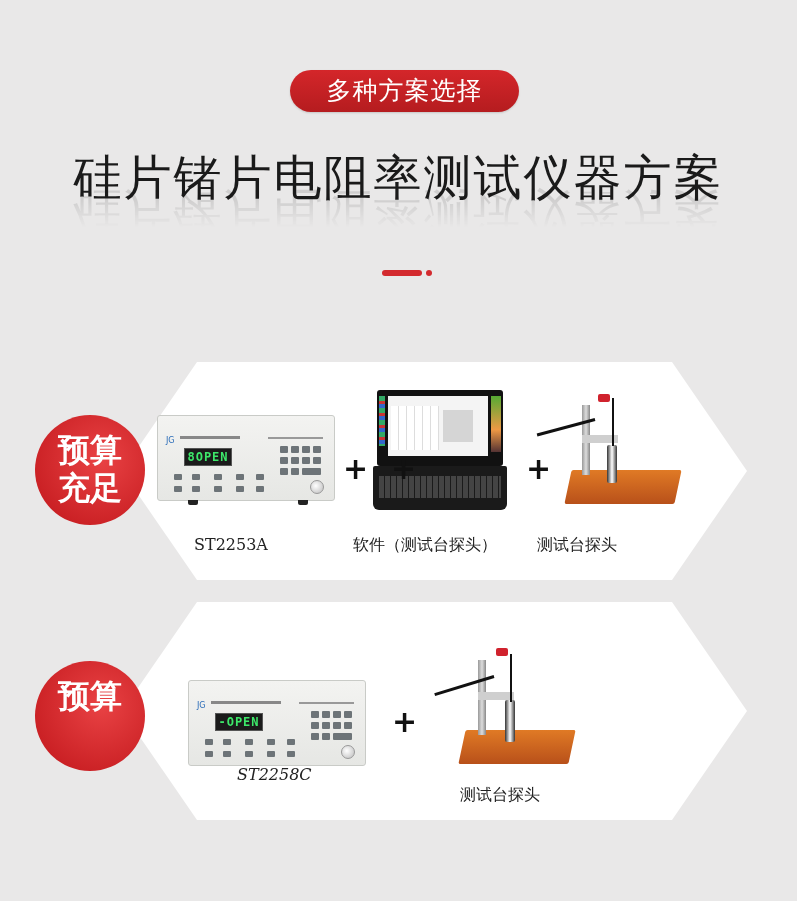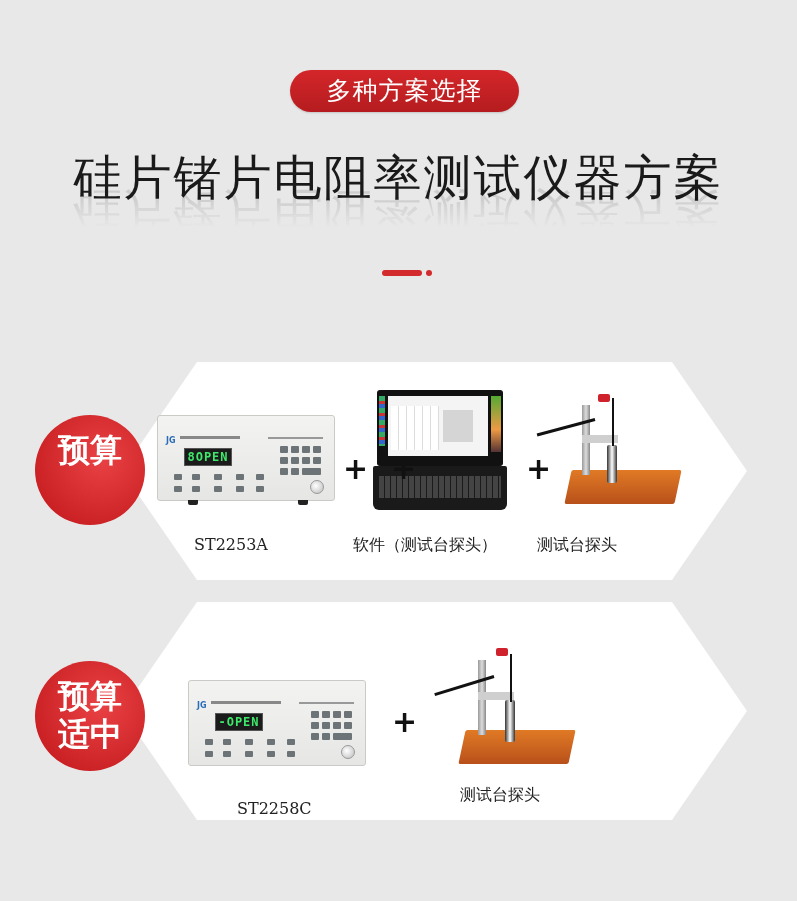--- a/index.html
+++ b/index.html
@@ -15,21 +15,21 @@
 .badge{position:absolute;width:110px;height:110px;border-radius:50%;background:radial-gradient(circle at 60% 40%,#e94244 0%,#c81e22 80%);color:#fff;font-size:32px;font-weight:bold;line-height:38px;text-align:center;padding-top:16px;}
 .badge1{left:35px;top:415px;}
 .badge2{left:35px;top:661px;}
 .label{position:absolute;font-family:"DejaVu Serif",serif;font-size:16px;color:#222;}
 .plus{position:absolute;font-size:30px;font-weight:bold;color:#111;}
 
 .inst{position:absolute;background:linear-gradient(180deg,#f3f3f1 0%,#e6e7e4 100%);border:1px solid #c9cbc7;border-radius:3px;}
 .inst .disp{position:absolute;background:#1b1b1b;border:1px solid #555;color:#3de86a;font-family:"DejaVu Sans Mono",monospace;font-weight:bold;letter-spacing:1px;text-align:center;}
 .inst .key{position:absolute;background:#6d7478;border-radius:1px;}
 .inst .knob{position:absolute;border-radius:50%;background:radial-gradient(circle at 40% 40%,#fff,#bbb);border:1px solid #999;}
-.inst .logo{position:absolute;color:#2a6cb8;font-weight:bold;}
+.inst .logo{position:absolute;color:#2a6cb8;font-weight:normal;}
 .inst .feet{position:absolute;bottom:-5px;width:10px;height:5px;background:#222;border-radius:0 0 2px 2px;}
 
 .laptop-screen{position:absolute;background:#111;border-radius:3px;}
 .laptop-ui{position:absolute;background:#f4f4f4;}
 .laptop-base{position:absolute;background:#1a1a1a;border-radius:2px 2px 6px 6px;}
 
 .stand-base{position:absolute;background:linear-gradient(180deg,#e07a25 0%,#b8501a 100%);border-radius:2px;transform:skewX(-12deg);}
 .stand-post{position:absolute;background:linear-gradient(90deg,#999,#ddd,#888);}
 .stand-arm{position:absolute;background:#cfcfcf;}
 .stand-probe{position:absolute;background:linear-gradient(90deg,#333,#fff,#333);border-radius:2px;}
@@ -41,20 +41,21 @@
 
 <div class="pill">多种方案选择</div>
 <div class="title">硅片锗片电阻率测试仪器方案</div>
 <div class="reflect">硅片锗片电阻率测试仪器方案</div>
 <div class="divider"></div>
 <div class="divider-dot"></div>
 
 <div class="card card1"></div>
 <div class="badge badge1">
   <div>预算</div>
+  <div>充足</div>
 </div>
 
 <div class="inst" style="left:157px;top:415px;width:178px;height:86px;">
   <div class="logo" style="left:8px;top:20px;font-size:8px;">JG</div>
   <div style="position:absolute;left:22px;top:20px;width:60px;height:3px;background:#888;"></div>
   <div style="position:absolute;left:110px;top:21px;width:55px;height:2px;background:#999;"></div>
   <div class="disp" style="left:26px;top:32px;width:48px;height:18px;font-size:12px;line-height:16px;">8OPEN</div>
   <div class="key" style="left:16px;top:58px;width:8px;height:6px;"></div>
   <div class="key" style="left:34px;top:58px;width:8px;height:6px;"></div>
   <div class="key" style="left:56px;top:58px;width:8px;height:6px;"></div>
@@ -108,21 +109,20 @@
   <div class="stand-probe" style="left:607px;top:445px;width:10px;height:38px;"></div>
   <div class="red-conn" style="left:598px;top:394px;width:12px;height:8px;"></div>
   <div class="stand-cable" style="left:535px;top:418px;width:60px;transform:rotate(-15deg);"></div>
   <div style="position:absolute;left:612px;top:398px;width:2px;height:48px;background:#111;"></div>
 </div>
 <div class="label" style="left:537px;top:535px;">测试台探头</div>
 
 <div class="card card2"></div>
 <div class="badge badge2">
   <div>预算</div>
-  <div>适中</div>
 </div>
 
 <div class="inst" style="left:188px;top:680px;width:178px;height:86px;">
   <div class="logo" style="left:8px;top:20px;font-size:8px;">JG</div>
   <div style="position:absolute;left:22px;top:20px;width:70px;height:3px;background:#888;"></div>
   <div style="position:absolute;left:110px;top:21px;width:55px;height:2px;background:#999;"></div>
   <div class="disp" style="left:26px;top:32px;width:48px;height:18px;font-size:12px;line-height:16px;">-OPEN</div>
   <div class="key" style="left:16px;top:58px;width:8px;height:6px;"></div>
   <div class="key" style="left:34px;top:58px;width:8px;height:6px;"></div>
   <div class="key" style="left:56px;top:58px;width:8px;height:6px;"></div>
@@ -139,21 +139,21 @@
   <div class="key" style="left:155px;top:30px;width:8px;height:7px;"></div>
   <div class="key" style="left:122px;top:41px;width:8px;height:7px;"></div>
   <div class="key" style="left:133px;top:41px;width:8px;height:7px;"></div>
   <div class="key" style="left:144px;top:41px;width:8px;height:7px;"></div>
   <div class="key" style="left:155px;top:41px;width:8px;height:7px;"></div>
   <div class="key" style="left:122px;top:52px;width:8px;height:7px;"></div>
   <div class="key" style="left:133px;top:52px;width:8px;height:7px;"></div>
   <div class="key" style="left:144px;top:52px;width:19px;height:7px;"></div>
   <div class="knob" style="left:152px;top:64px;width:14px;height:14px;"></div>
 </div>
-<div class="label" style="left:237px;top:799px;">ST2258C</div>
+<div class="label" style="left:237px;top:765px;font-style:italic;">ST2258C</div>
 
 <div class="plus" style="left:392px;top:704px;">+</div>
 
 <div>
   <div class="stand-base" style="left:462px;top:730px;width:110px;height:34px;"></div>
   <div class="stand-post" style="left:478px;top:660px;width:8px;height:75px;"></div>
   <div class="stand-arm" style="left:478px;top:692px;width:36px;height:8px;"></div>
   <div class="stand-probe" style="left:505px;top:700px;width:10px;height:42px;"></div>
   <div class="red-conn" style="left:496px;top:648px;width:12px;height:8px;"></div>
   <div class="stand-cable" style="left:432px;top:675px;width:62px;transform:rotate(-17deg);"></div>

